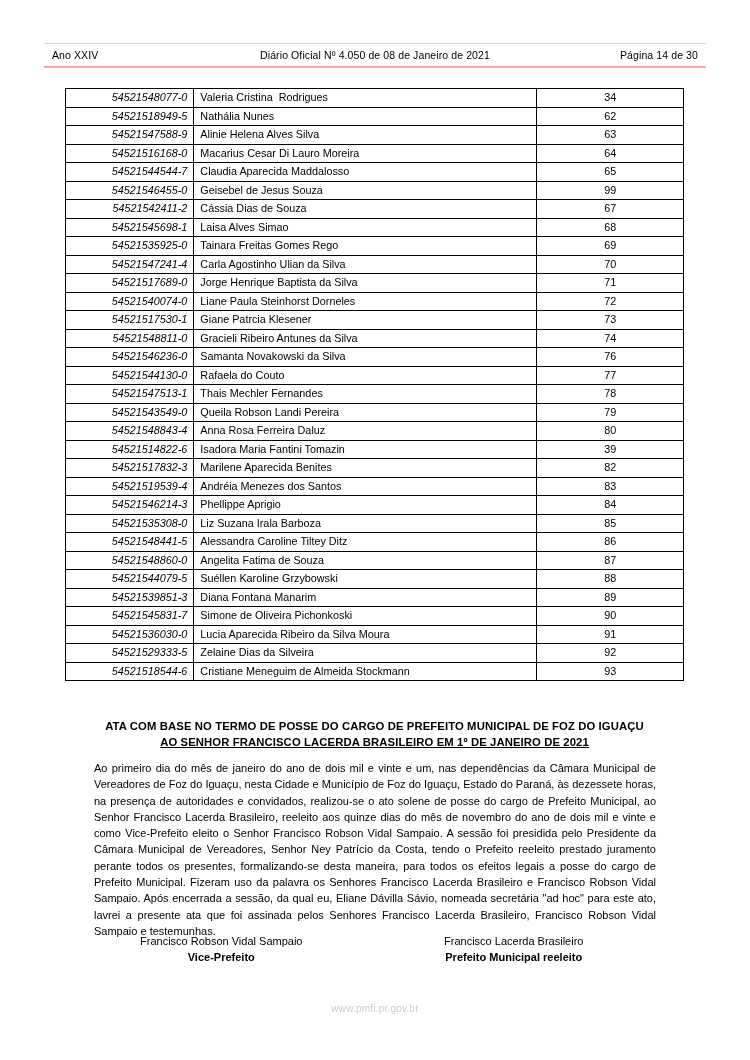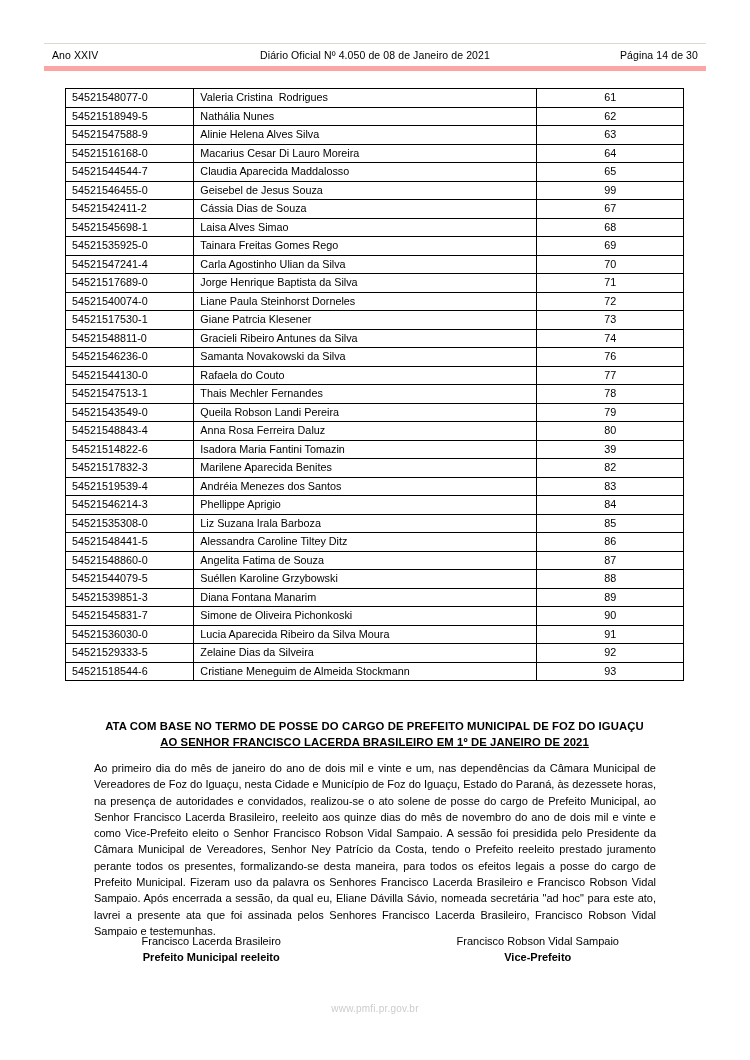--- a/index.html
+++ b/index.html
@@ -24,21 +24,21 @@
   }
 
   
   .doc-header {
     position: absolute;
     left: 44px;
     top: 43px;
     width: 662px;
     height: 22px;
     border-top: 1px solid #dcdad0;
-    border-bottom: 5px solid #fca5a5;
+    border-bottom: 2px solid #fca5a5;
     display: flex;
     align-items: center;
     font-size: 10.5px;
     letter-spacing: 0.1px;
   }
   .hdr-left  { width: 200px; text-align: left; padding-left: 8px; box-sizing: border-box; }
   .hdr-mid   { flex: 1; text-align: center; }
   .hdr-right { width: 200px; text-align: right; padding-right: 8px; box-sizing: border-box; }
 
   
@@ -51,21 +51,21 @@
     font-size: 10.8px;
   }
   .list-table td {
     border: 1px solid #000000;
     height: 17.5px;
     line-height: 15px;
     padding: 0 6px;
     white-space: pre;
     vertical-align: middle;
   }
-  .col-reg  { width: 121px; text-align: left; }
+  .col-reg  { width: 121px; text-align: right; font-style: italic; }
   .col-name { width: 347px; text-align: left; }
   .col-num  { width: 151px; text-align: center; }
 
   
   .act-title {
     position: absolute;
     left: 65px;
     top: 718px;
     width: 619px;
     text-align: center;
@@ -128,21 +128,21 @@
     <span class="hdr-left">Ano XXIV</span>
     <span class="hdr-mid">Diário Oficial Nº 4.050 de 08 de Janeiro de 2021</span>
     <span class="hdr-right">Página 14 de 30</span>
   </div>
 
   <table class="list-table">
     <tbody>
         <tr>
           <td class="col-reg">54521548077-0</td>
           <td class="col-name">Valeria Cristina  Rodrigues</td>
-          <td class="col-num">61</td>
+          <td class="col-num">34</td>
         </tr>
         <tr>
           <td class="col-reg">54521518949-5</td>
           <td class="col-name">Nathália Nunes</td>
           <td class="col-num">62</td>
         </tr>
         <tr>
           <td class="col-reg">54521547588-9</td>
           <td class="col-name">Alinie Helena Alves Silva</td>
           <td class="col-num">63</td>
@@ -296,25 +296,25 @@
   </table>
 
   <div class="act-title">
     <span>ATA COM BASE NO TERMO DE POSSE DO CARGO DE PREFEITO MUNICIPAL DE FOZ DO IGUAÇU</span>
     <span class="line2">AO SENHOR FRANCISCO LACERDA BRASILEIRO EM 1º DE JANEIRO DE 2021</span>
   </div>
 
   <div class="act-body">Ao primeiro dia do mês de janeiro do ano de dois mil e vinte e um, nas dependências da Câmara Municipal de Vereadores de Foz do Iguaçu, nesta Cidade e Município de Foz do Iguaçu, Estado do Paraná, às dezessete horas, na presença de autoridades e convidados, realizou-se o ato solene de posse do cargo de Prefeito Municipal, ao Senhor Francisco Lacerda Brasileiro, reeleito aos quinze dias do mês de novembro do ano de dois mil e vinte e como Vice-Prefeito eleito o Senhor Francisco Robson Vidal Sampaio. A sessão foi presidida pelo Presidente da Câmara Municipal de Vereadores, Senhor Ney Patrício da Costa, tendo o Prefeito reeleito prestado juramento perante todos os presentes, formalizando-se desta maneira, para todos os efeitos legais a posse do cargo de Prefeito Municipal. Fizeram uso da palavra os Senhores Francisco Lacerda Brasileiro e Francisco Robson Vidal Sampaio. Após encerrada a sessão, da qual eu, Eliane Dávilla Sávio, nomeada secretária "ad hoc" para este ato, lavrei a presente ata que foi assinada pelos Senhores Francisco Lacerda Brasileiro, Francisco Robson Vidal Sampaio e testemunhas.</div>
 
   <div class="signatures">
+    <div class="sig-block sig-right">
+      <span class="sig-name">Francisco Robson Vidal Sampaio</span>
+      <span class="sig-role">Vice-Prefeito</span>
+    </div>
     <div class="sig-block sig-left">
       <span class="sig-name">Francisco Lacerda Brasileiro</span>
       <span class="sig-role">Prefeito Municipal reeleito</span>
     </div>
-    <div class="sig-block sig-right">
-      <span class="sig-name">Francisco Robson Vidal Sampaio</span>
-      <span class="sig-role">Vice-Prefeito</span>
-    </div>
   </div>
 
   <div class="doc-footer">www.pmfi.pr.gov.br</div>
 
 </div>
 
 </body></html>

